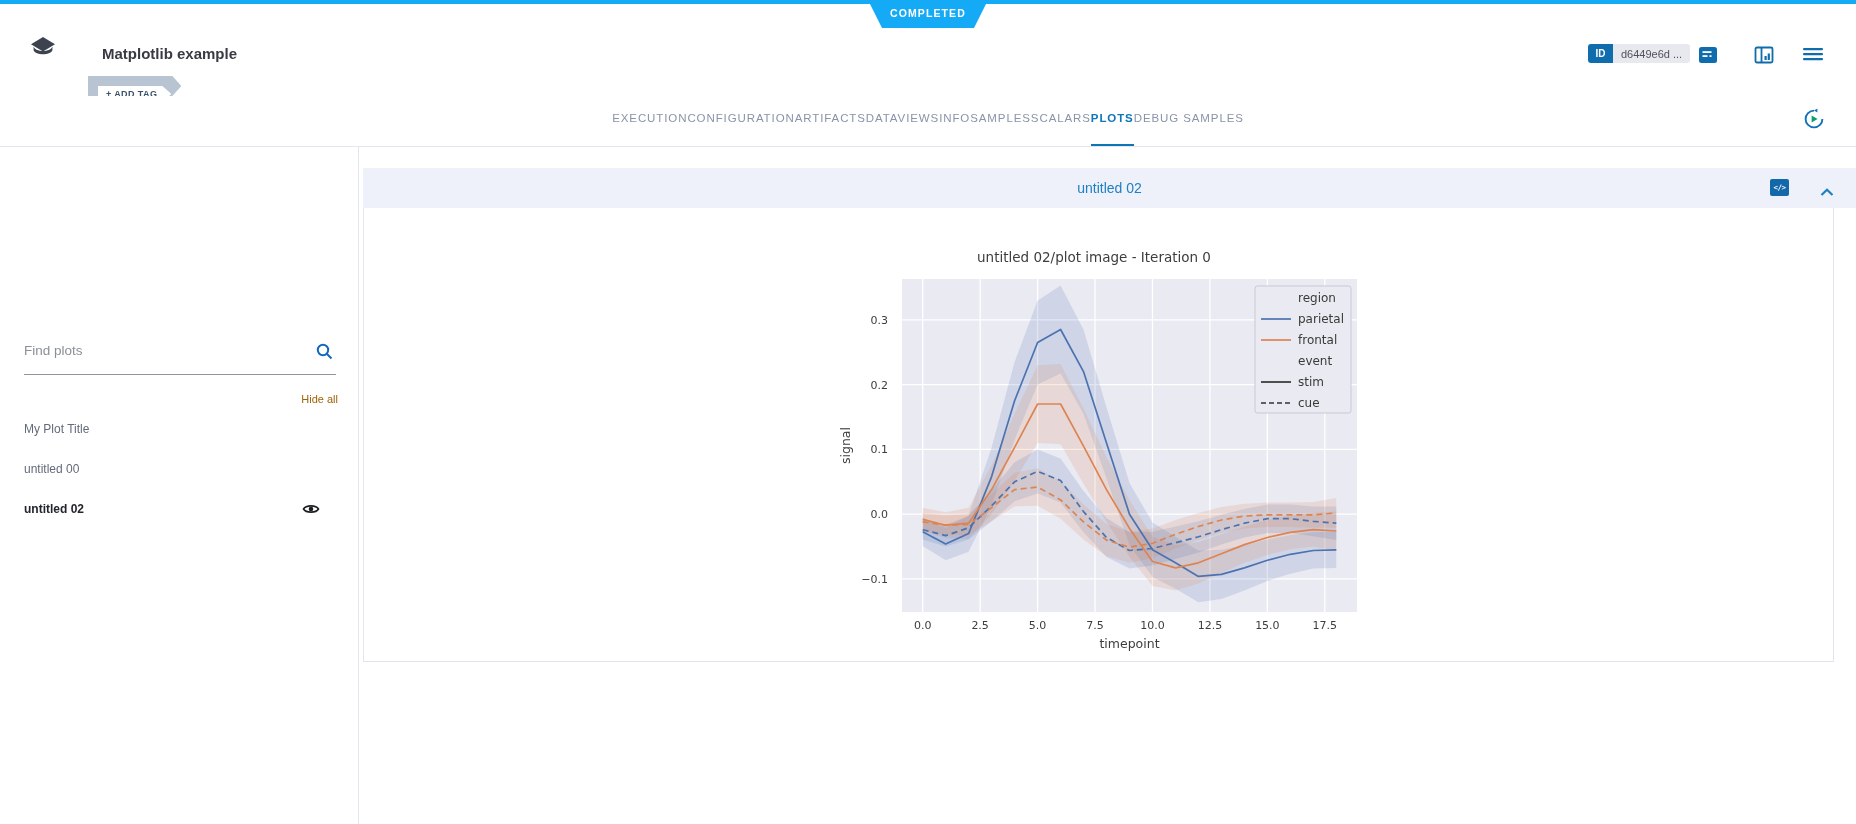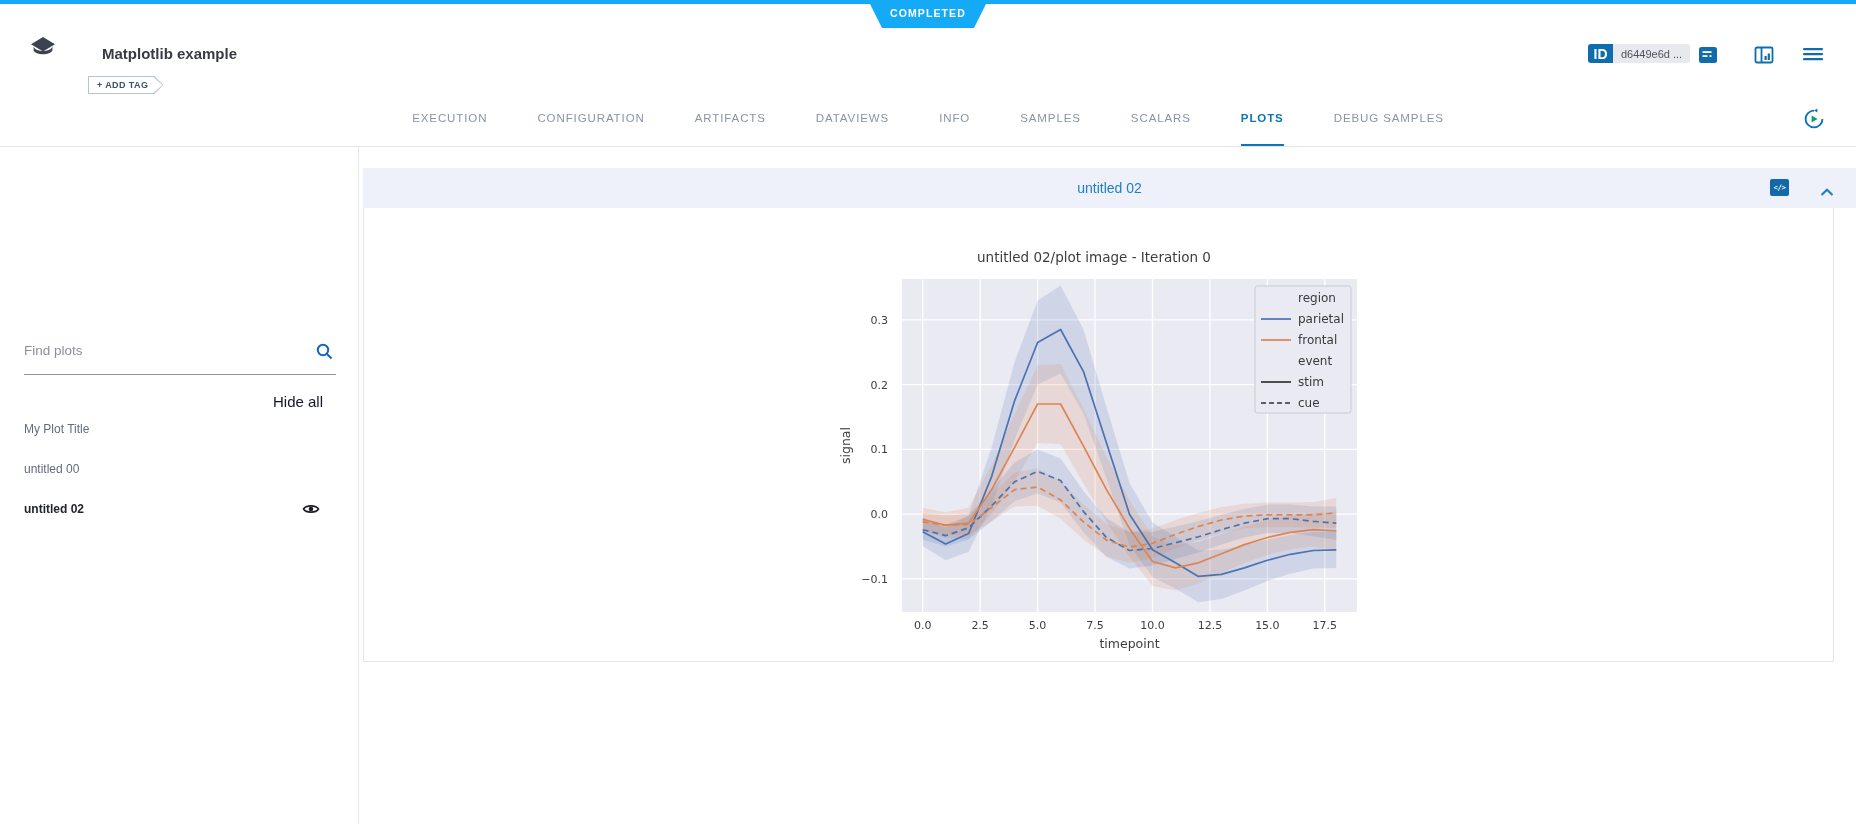--- a/index.html
+++ b/index.html
@@ -17,49 +17,49 @@
     display:flex; align-items:center; justify-content:center;
     clip-path: polygon(0 0, 100% 0, calc(100% - 14px) 100%, 14px 100%);
     padding-bottom:2px;
   }
   
   .header { position:absolute; left:0; top:4px; width:100%; height:142px; background:#fff; }
   .exp-icon { position:absolute; left:30px; top:32px; width:26px; height:26px; color:#3d434e; }
   .exp-title { position:absolute; left:66px; top:41px; font-size:15px; font-weight:700; color:#383b44;margin-left:36px; }
   .add-tag { position:absolute; left:88px; top:72px; height:18px; cursor:pointer;
     clip-path: polygon(0 0, calc(100% - 9px) 0, 100% 50%, calc(100% - 9px) 100%, 0 100%);
-    background:#b9c4d2; padding:1px; display:inline-block; }
+    background:#b9c4d2; padding:10px; display:inline-block; }
   .add-tag-inner { height:16px; background:#fff; display:flex; align-items:center; padding:0 14px 0 8px;
     clip-path: polygon(0 0, calc(100% - 9px) 0, 100% 50%, calc(100% - 9px) 100%, 0 100%);
     font-size:9px; font-weight:700; letter-spacing:.4px; color:#39506b; }
   .id-cluster { position:absolute; left:1588px; top:40px; display:flex; align-items:stretch; height:19px; }
-  .id-badge { background:#0f6cad; color:#fff; font-size:14px; font-weight:700; border-radius:3px 0 0 3px;
+  .id-badge { background:#0f6cad; color:#fff; font-size:10px; font-weight:700; border-radius:3px 0 0 3px;
     display:flex; align-items:center; justify-content:center; width:25px; }
   .id-pill { background:#e8e9ee; color:#50525c; font-size:11px; border-radius:0 3px 3px 0;
     display:flex; align-items:center; padding:0 8px; white-space:nowrap; }
   .hdr-icon { position:absolute; top:41px; width:20px; height:20px; color:#0f6cad; cursor:pointer; }
   .hdr-icon svg { width:100%; height:100%; display:block; }
   
   .tab-bar { position:absolute; left:0; top:110px; width:100%; height:36px;
-    display:flex; justify-content:center; gap:50px; z-index:2; }
+    display:flex; justify-content:center; z-index:2; }
   .tab { font-size:11.5px; font-weight:500; letter-spacing:.9px; color:#8a93a8; cursor:pointer;
     height:36px; line-height:15px; padding-top:1px; }
   .tab.active { color:#0e76b6; font-weight:700; border-bottom:2px solid #0e76b6; }
   .tab-border { position:absolute; left:0; top:146px; width:100%; height:1px; background:#e3e6ec; }
   .refresh-btn { position:absolute; left:1803px; top:108px; width:22px; height:22px; cursor:pointer; }
   
   .sidebar { position:absolute; left:0; top:147px; width:359px; height:677px; background:#fff;
     border-right:1px solid #e3e6ec; }
   .search-wrap { position:absolute; left:24px; top:190px; width:312px; height:38px;
     border-bottom:1px solid #90959c; }
   .search-input { width:280px; border:none; outline:none; font-size:13.5px; color:#0f172a;
     font-family:"Liberation Sans", sans-serif; padding:6px 0; background:transparent; }
   .search-input::placeholder { color:#8a8f98; }
   .search-icon { position:absolute; right:2px; top:5px; width:19px; height:19px; color:#1565c0; }
-  .hide-all { position:absolute; right:35px; top:246px; font-size:15px; color:#0f172a; cursor:pointer; }
+  .hide-all { position:absolute; right:20px; top:246px; font-size:11px; color:#a16207; cursor:pointer; }
   .plot-list { position:absolute; left:24px; top:262px; width:312px; }
   .plot-item { height:40px; display:flex; align-items:center; justify-content:space-between;
     font-size:12px; color:#636a7b; cursor:pointer; }
   .plot-item.selected { color:#23252c; font-weight:700; }
   .eye-icon { width:18px; height:18px; margin-right:16px; color:#1c1e24; cursor:pointer; flex:none; }
   
   .section-band { position:absolute; left:363px; top:168px; width:1493px; height:40px; background:#eef1f9;
     display:flex; align-items:center; justify-content:center; }
   .section-title { font-size:14px; color:#1e7fc2; cursor:pointer; }
   .band-code-btn { position:absolute; right:67px; top:11px; width:19px; height:17px; background:#1268a9;

